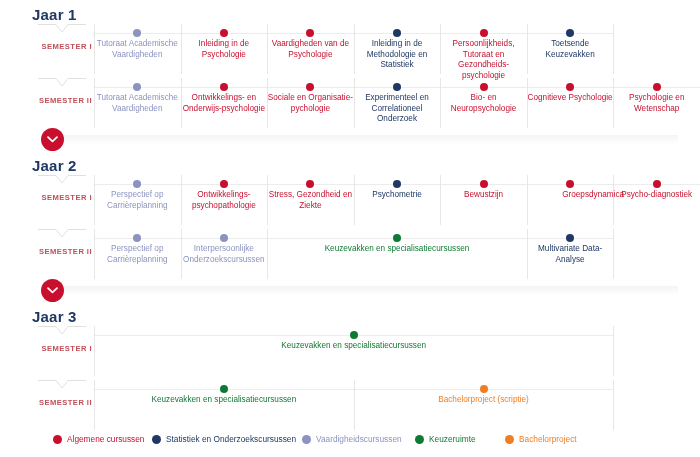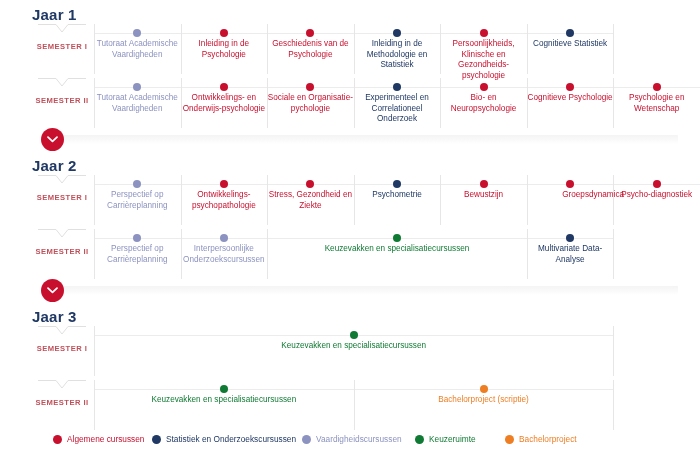--- a/index.html
+++ b/index.html
@@ -20,21 +20,21 @@
     white-space: nowrap;
   }
 
   .rows { position: absolute; left: 0; top: 18px; width: 700px; }
 
   .sem-row { position: relative; width: 700px; height: 52px; }
 
   
   .sem-label {
     position: absolute; left: 32px; top: 18px;
-    width: 60px; text-align: center;
+    width: 60px; text-align: right;
     font-size: 7.6px; font-weight: 700;
     letter-spacing: .45px;
     color: #c0505a;
     white-space: nowrap;
   }
   .notch {
     position: absolute; left: 38px; top: 0;
     width: 48px; height: 11px;
     overflow: hidden;
   }
@@ -128,33 +128,33 @@
             <div class="cell" style="left: 0px; width: 86.5714px;">
               <span class="dot" style="background: rgb(140, 147, 192);"></span>
               <div class="cell-label" style="color: rgb(140, 147, 192);">Tutoraat Academische Vaardigheden</div>
             </div>
             <div class="cell" style="left: 86.5714px; width: 86.5714px;">
               <span class="dot" style="background: rgb(200, 16, 46);"></span>
               <div class="cell-label" style="color: rgb(200, 16, 46);">Inleiding in de Psychologie</div>
             </div>
             <div class="cell" style="left: 173.143px; width: 86.5714px;">
               <span class="dot" style="background: rgb(200, 16, 46);"></span>
-              <div class="cell-label" style="color: rgb(200, 16, 46);">Geschiedenis van de Psychologie</div>
+              <div class="cell-label" style="color: rgb(200, 16, 46);">Vaardigheden van de Psychologie</div>
             </div>
             <div class="cell" style="left: 259.714px; width: 86.5714px;">
               <span class="dot" style="background: rgb(31, 56, 100);"></span>
               <div class="cell-label" style="color: rgb(31, 56, 100);">Inleiding in de Methodologie en Statistiek</div>
             </div>
             <div class="cell" style="left: 346.286px; width: 86.5714px;">
               <span class="dot" style="background: rgb(200, 16, 46);"></span>
-              <div class="cell-label" style="color: rgb(200, 16, 46);">Persoonlijkheids, Klinische en Gezondheids-psychologie</div>
+              <div class="cell-label" style="color: rgb(200, 16, 46);">Persoonlijkheids, Tutoraat en Gezondheids-psychologie</div>
             </div>
             <div class="cell" style="left: 432.857px; width: 86.5714px;">
               <span class="dot" style="background: rgb(31, 56, 100);"></span>
-              <div class="cell-label" style="color: rgb(31, 56, 100);">Cognitieve Statistiek</div>
+              <div class="cell-label" style="color: rgb(31, 56, 100);">Toetsende Keuzevakken</div>
             </div>
           </div>
         </div>
         <div class="sem-row" style="top: 54px; position: absolute;">
           <div class="notch">
             <svg width="48" height="11" viewBox="0 0 48 11">
               <path d="M0 0.5 H18 L24 8 L30 0.5 H48" fill="none" stroke="#e0e0e0" stroke-width="1"></path>
             </svg>
           </div>
           <div class="sem-label" style="color: rgb(192, 80, 90);">SEMESTER II</div>

